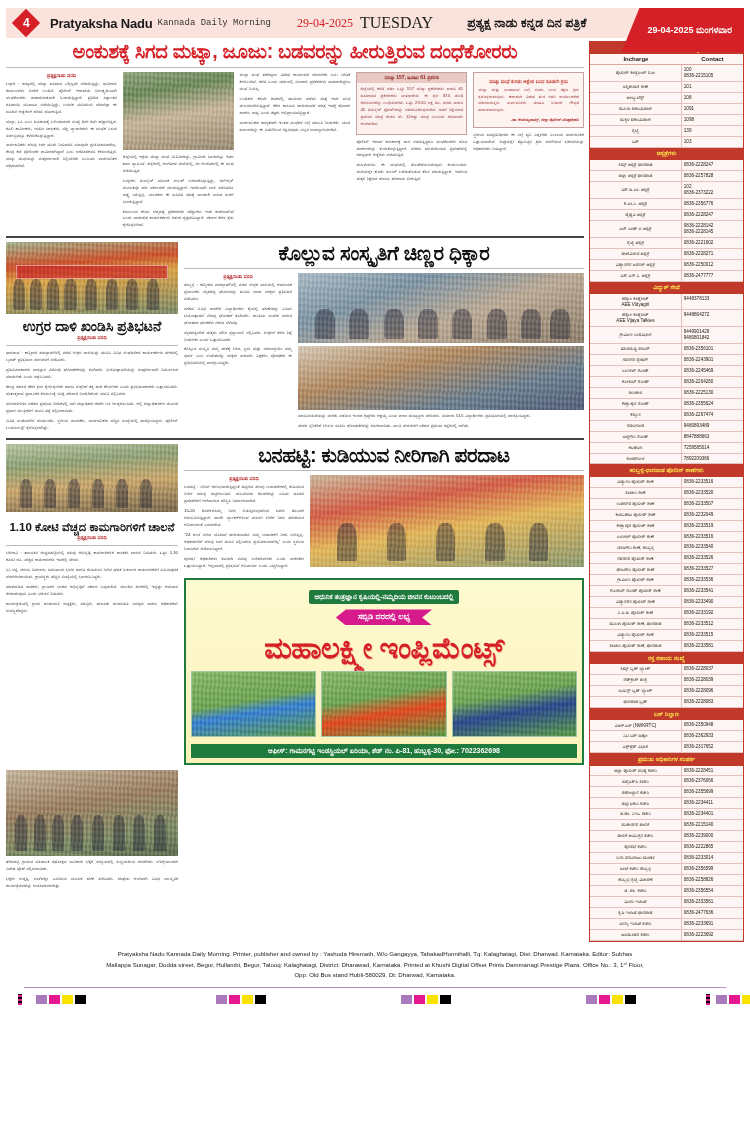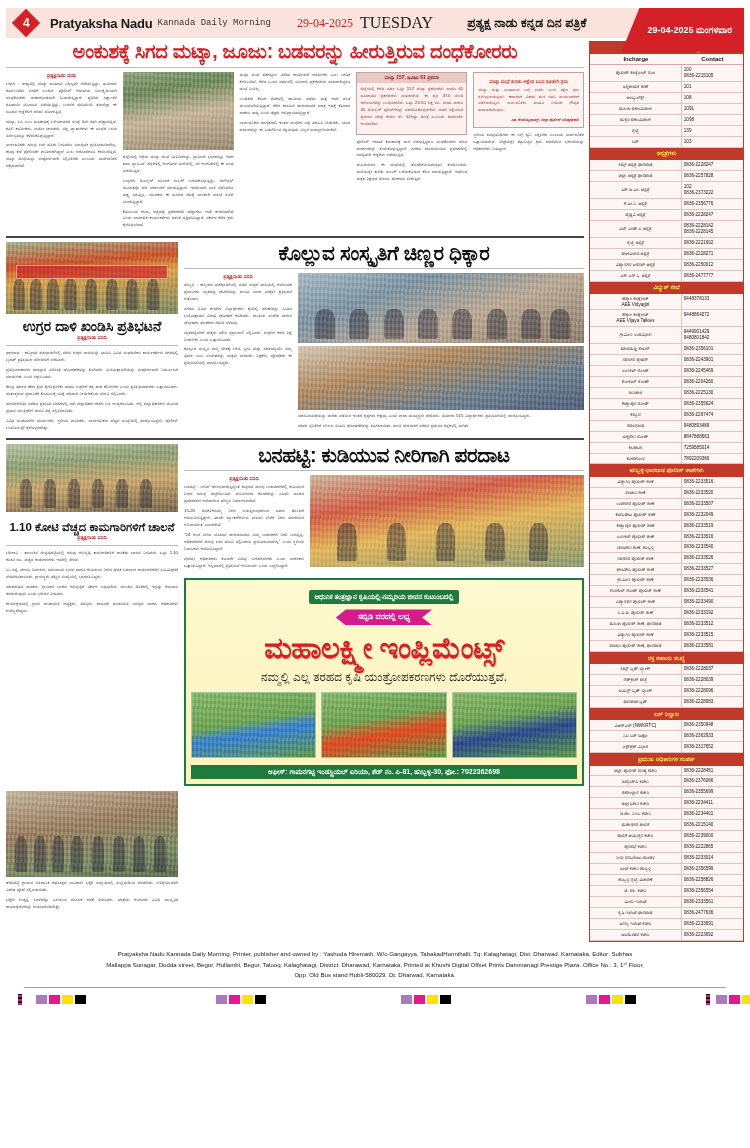--- a/index.html
+++ b/index.html
@@ -370,21 +370,20 @@
                     <i style="left:80%"></i>
                 </div>
               </div>
             </div>
           </div>
 
           <div class="ad" style="margin-top:6px;">
             <div class="ad-green">ಆಧುನಿಕ ತಂತ್ರಜ್ಞಾನ ಕೃಷಿಯಲ್ಲಿ-ನಮ್ಮದಿಯ ಜೀವನ ಕುಟುಂಬದಲ್ಲಿ</div>
             <div><span class="ad-ribbon">ಸಬ್ಸಿಡಿ ದರದಲ್ಲಿ ಲಭ್ಯ</span></div>
             <div class="ad-title">ಮಹಾಲಕ್ಷ್ಮೀ ಇಂಪ್ಲಿಮೆಂಟ್ಸ್</div>
-            <div class="ad-line">ನಮ್ಮಲ್ಲಿ ಎಲ್ಲ ತರಹದ ಕೃಷಿ ಯಂತ್ರೋಪಕರಣಗಳು ದೊರೆಯುತ್ತವೆ.</div>
             <div class="ad-imgs">
               <div class="ad-im1 ph-grain"></div>
               <div class="ad-im2 ph-grain"></div>
               <div class="ad-im3 ph-grain"></div>
             </div>
             <div class="ad-foot">ಆಫೀಸ್: ಗಾಮನಗಟ್ಟಿ ಇಂಡಸ್ಟ್ರಿಯಲ್ ಏರಿಯಾ, ಶೆಡ್ ನಂ. ಪಿ-81, ಹುಬ್ಬಳ್ಳಿ-30, ಫೋ.: 7022362698</div>
           </div>
         </div>
       </div>
 

